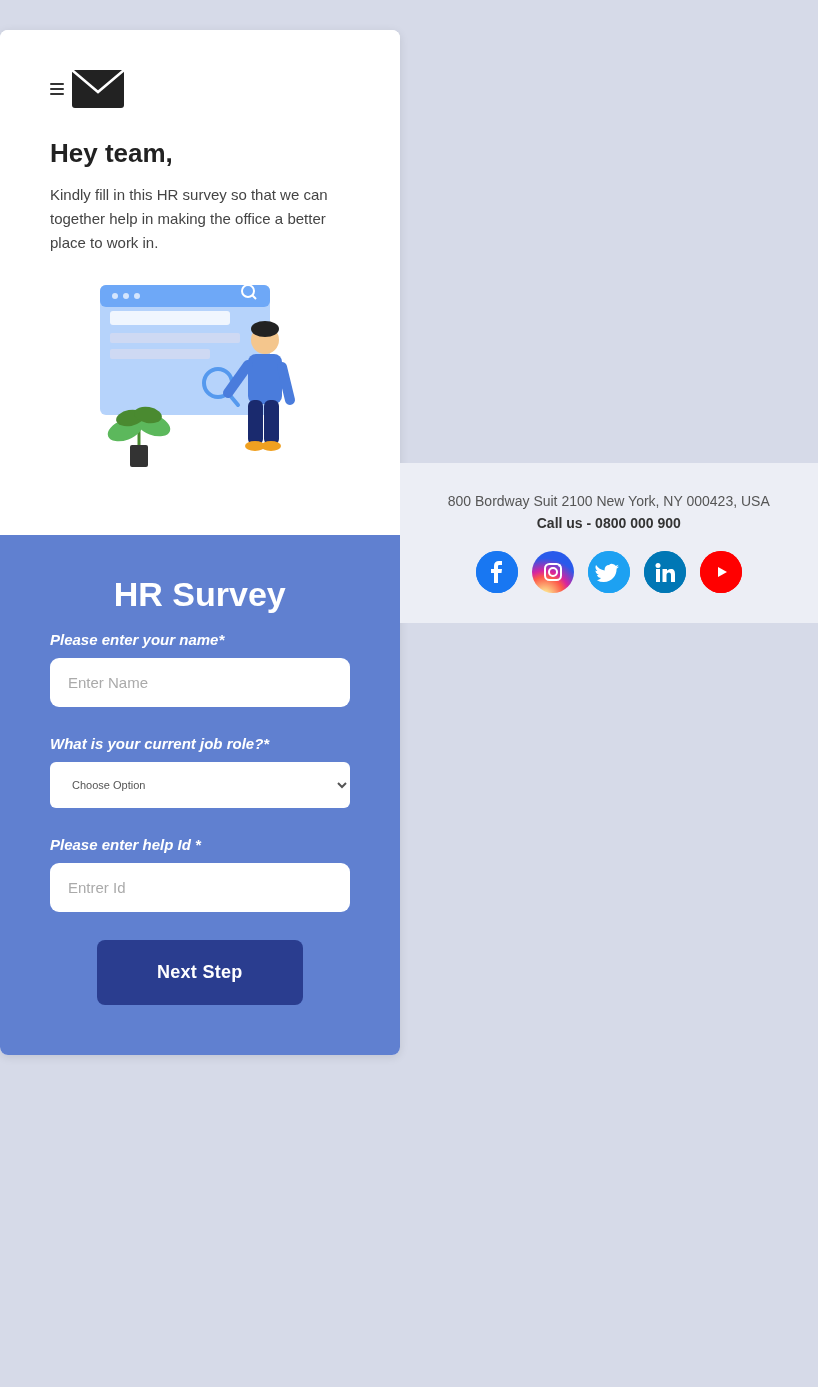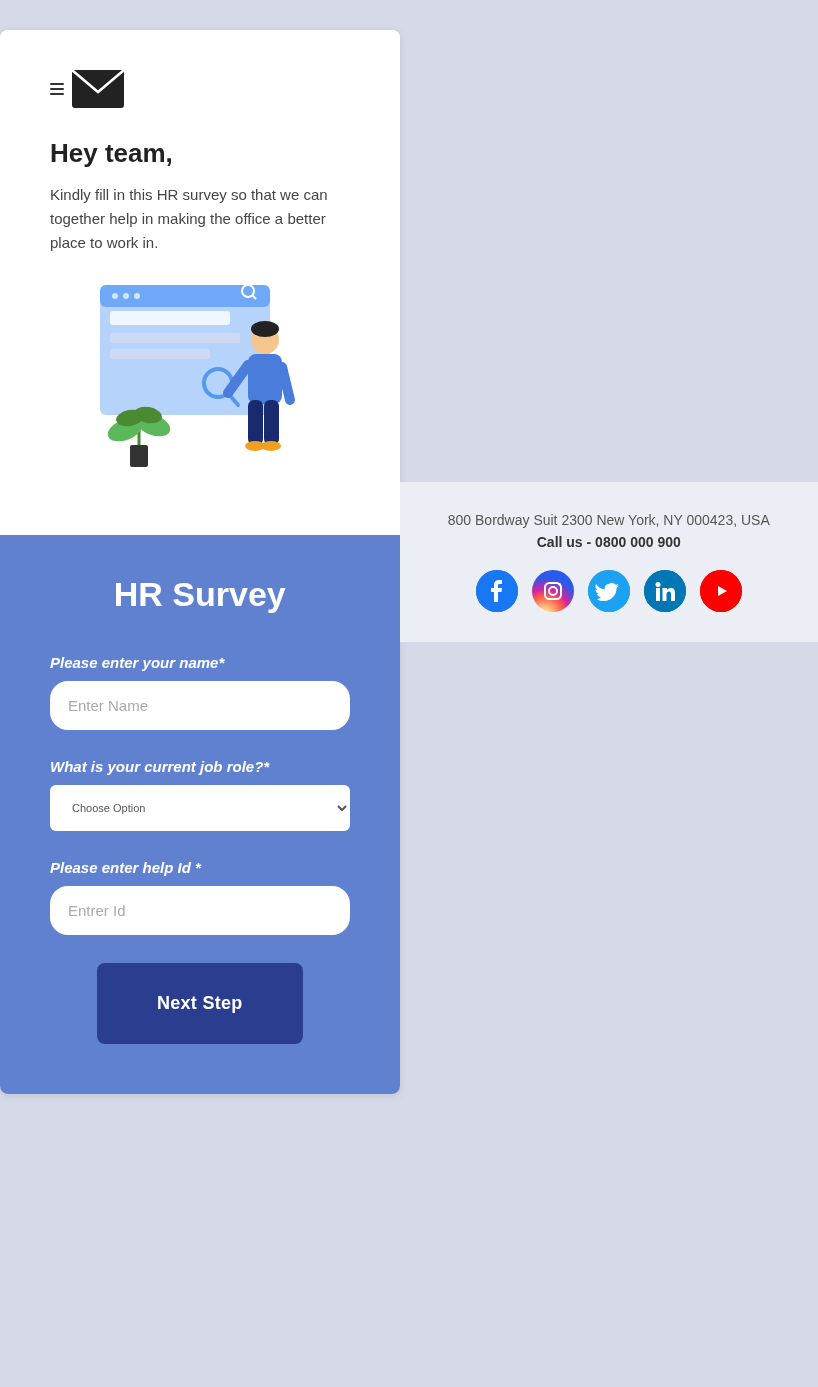--- a/index.html
+++ b/index.html
@@ -91,41 +91,41 @@
     .form-section {
       background: #6080d0;
       padding: 40px 50px 50px 50px;
     }
 
     .form-title {
       text-align: center;
       color: #ffffff;
       font-size: 34px;
       font-weight: bold;
-      margin-bottom: 40px;
+      margin-bottom: 17px;
     }
 
     .form-label {
       color: #ffffff;
       font-size: 15px;
       font-weight: 600;
       margin-bottom: 10px;
       display: block;
       font-style: italic;
     }
 
     .form-group {
       margin-bottom: 28px;
     }
 
     .form-input {
       width: 100%;
       padding: 16px 18px;
       border: none;
-      border-radius: 18px;
+      border-radius: 9px;
       font-size: 15px;
       color: #888;
       outline: none;
       background: #ffffff;
     }
 
     .form-input::placeholder {
       color: #aaa;
     }
 
@@ -144,21 +144,21 @@
 
     .next-btn {
       display: block;
       margin: 10px auto 0 auto;
       background: #2a3d8f;
       color: #ffffff;
       border: none;
       border-radius: 8px;
       font-size: 18px;
       font-weight: bold;
-      padding: 30px 60px;
+      padding: 22px 60px;
       cursor: pointer;
       letter-spacing: 0.3px;
     }
 
     
     .footer {
       background: #eceef5;
       width: 760px;
       padding: 30px 20px 30px 20px;
       text-align: center;
@@ -299,21 +299,21 @@
       <div class="form-group">
         <label class="form-label">Please enter help Id *</label>
         <input class="form-input" type="text" placeholder="Entrer Id" style="">
       </div>
 
       <button class="next-btn">Next Step</button>
     </div>
   </div>
 
   <div class="footer">
-    <p class="footer-address">800 Bordway Suit 2300 New York, NY 000423, USA</p>
+    <p class="footer-address">800 Bordway Suit 2100 New York, NY 000423, USA</p>
     <p class="footer-phone">Call us - 0800 000 900</p>
 
     <div class="social-icons">
 
       <a href="#" class="social-icon fb">
         <svg viewBox="0 0 42 42" fill="none" xmlns="http://www.w3.org/2000/svg">
           <circle cx="21" cy="21" r="21" fill="#1877f2"></circle>
           <path d="M26 14h-2.5C22.1 14 22 14.6 22 15.5V18h4l-.5 4H22v10h-4V22h-3v-4h3v-3c0-3.3 2-5 4.9-5H26v4z" fill="#fff"></path>
         </svg>
       </a>

